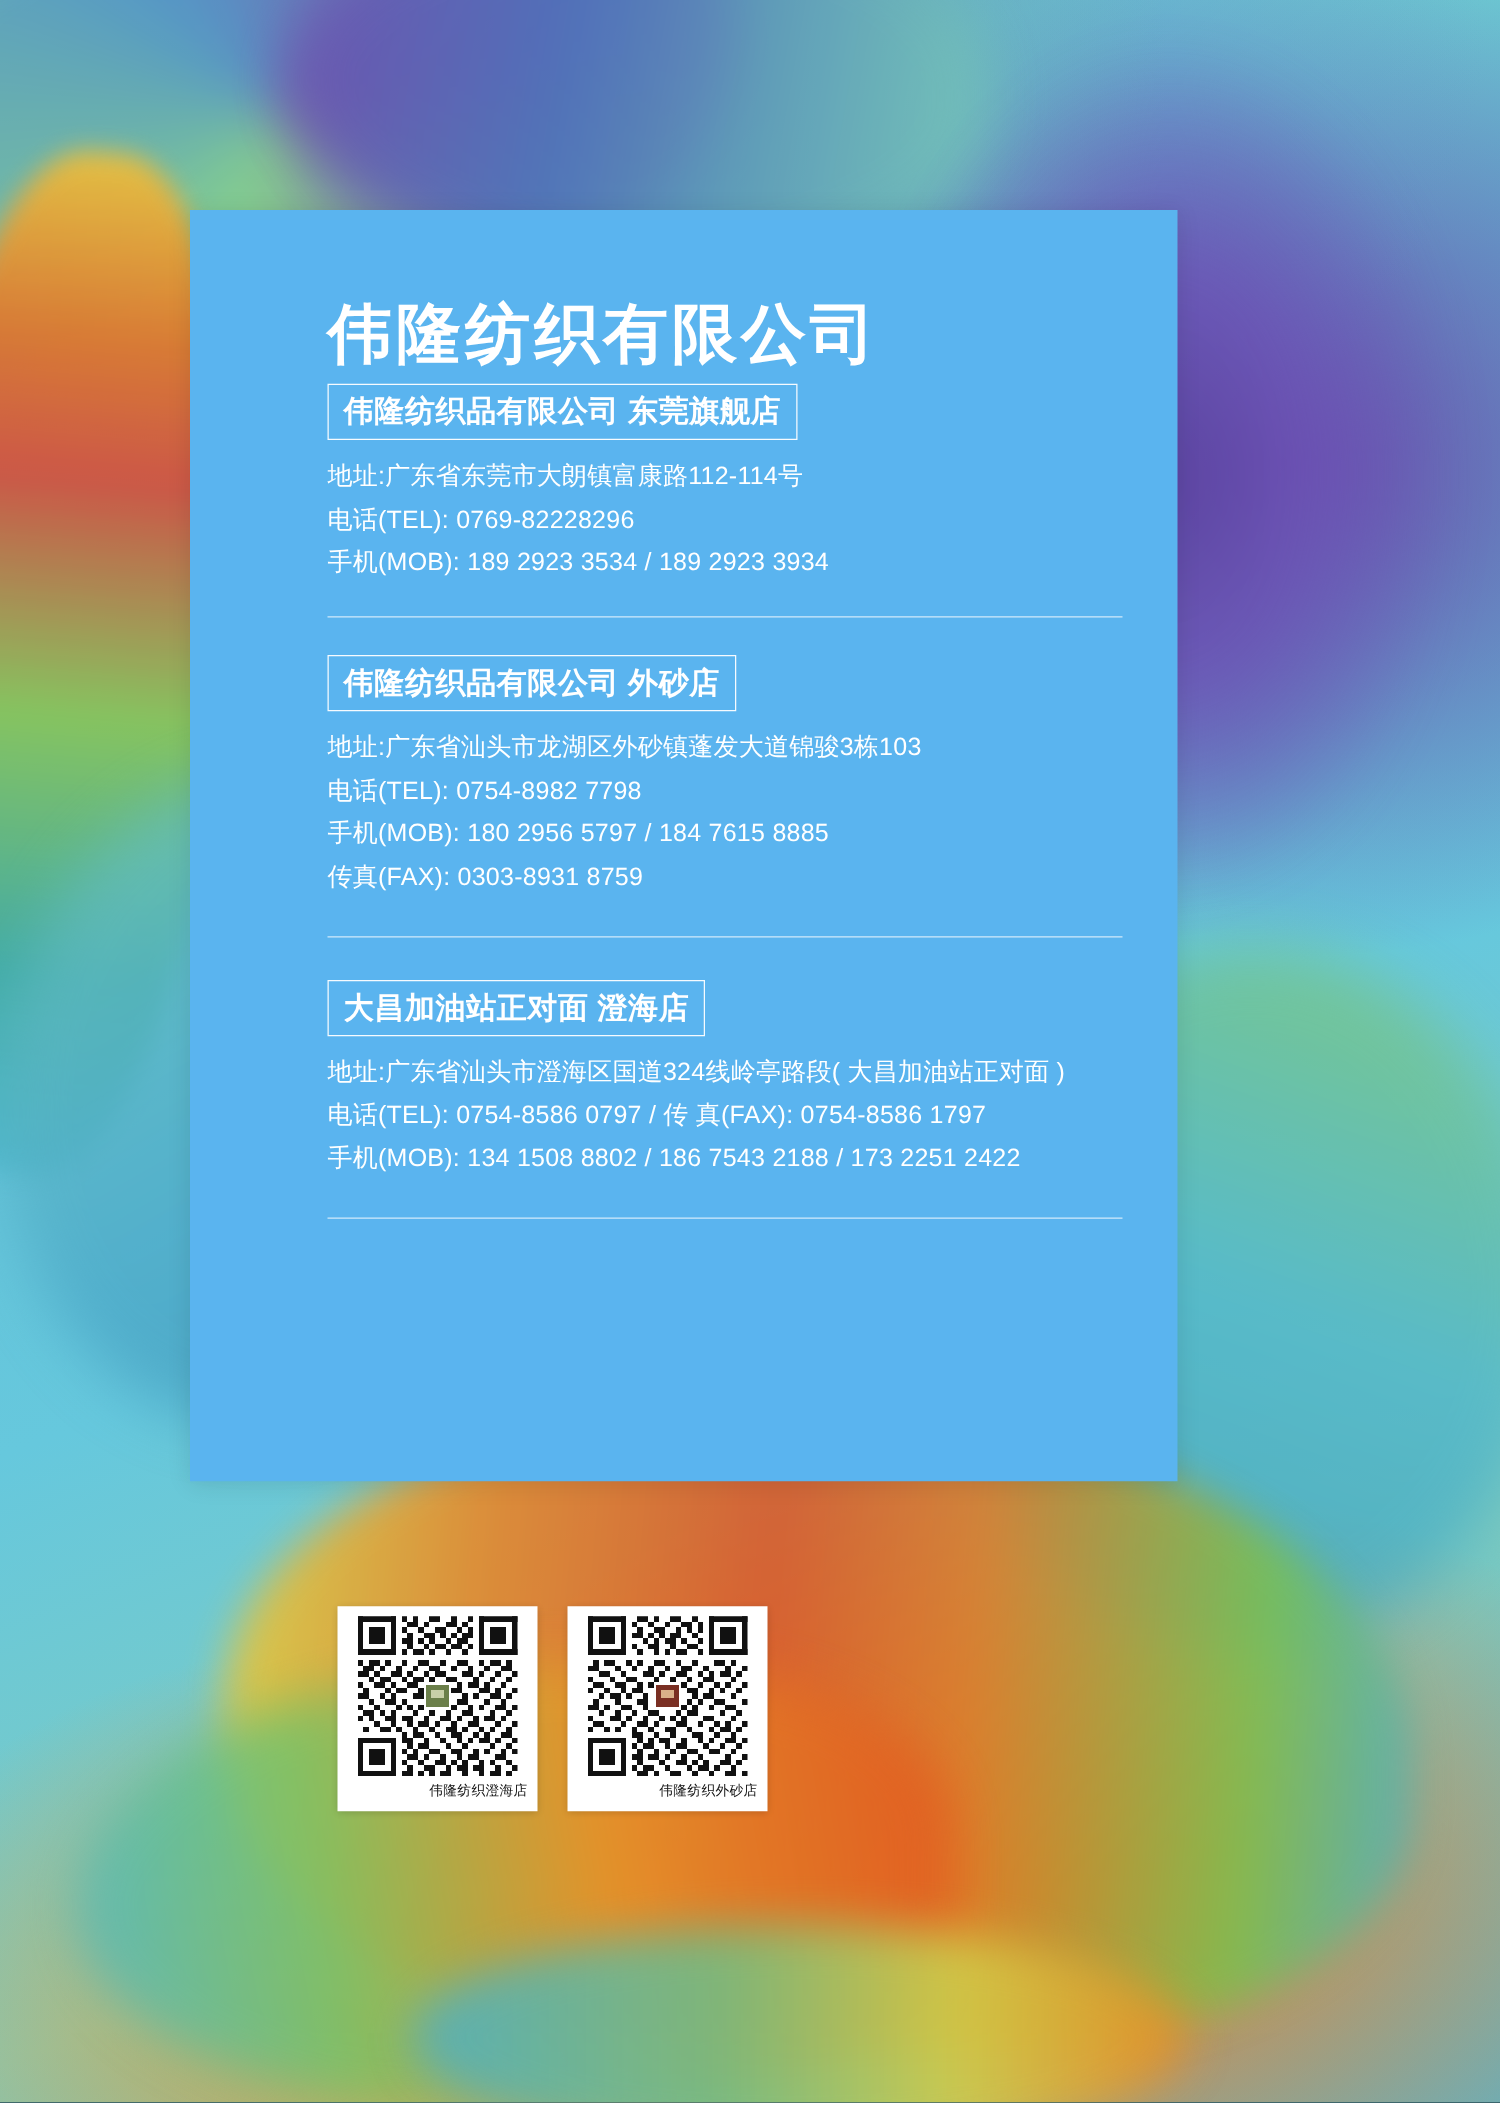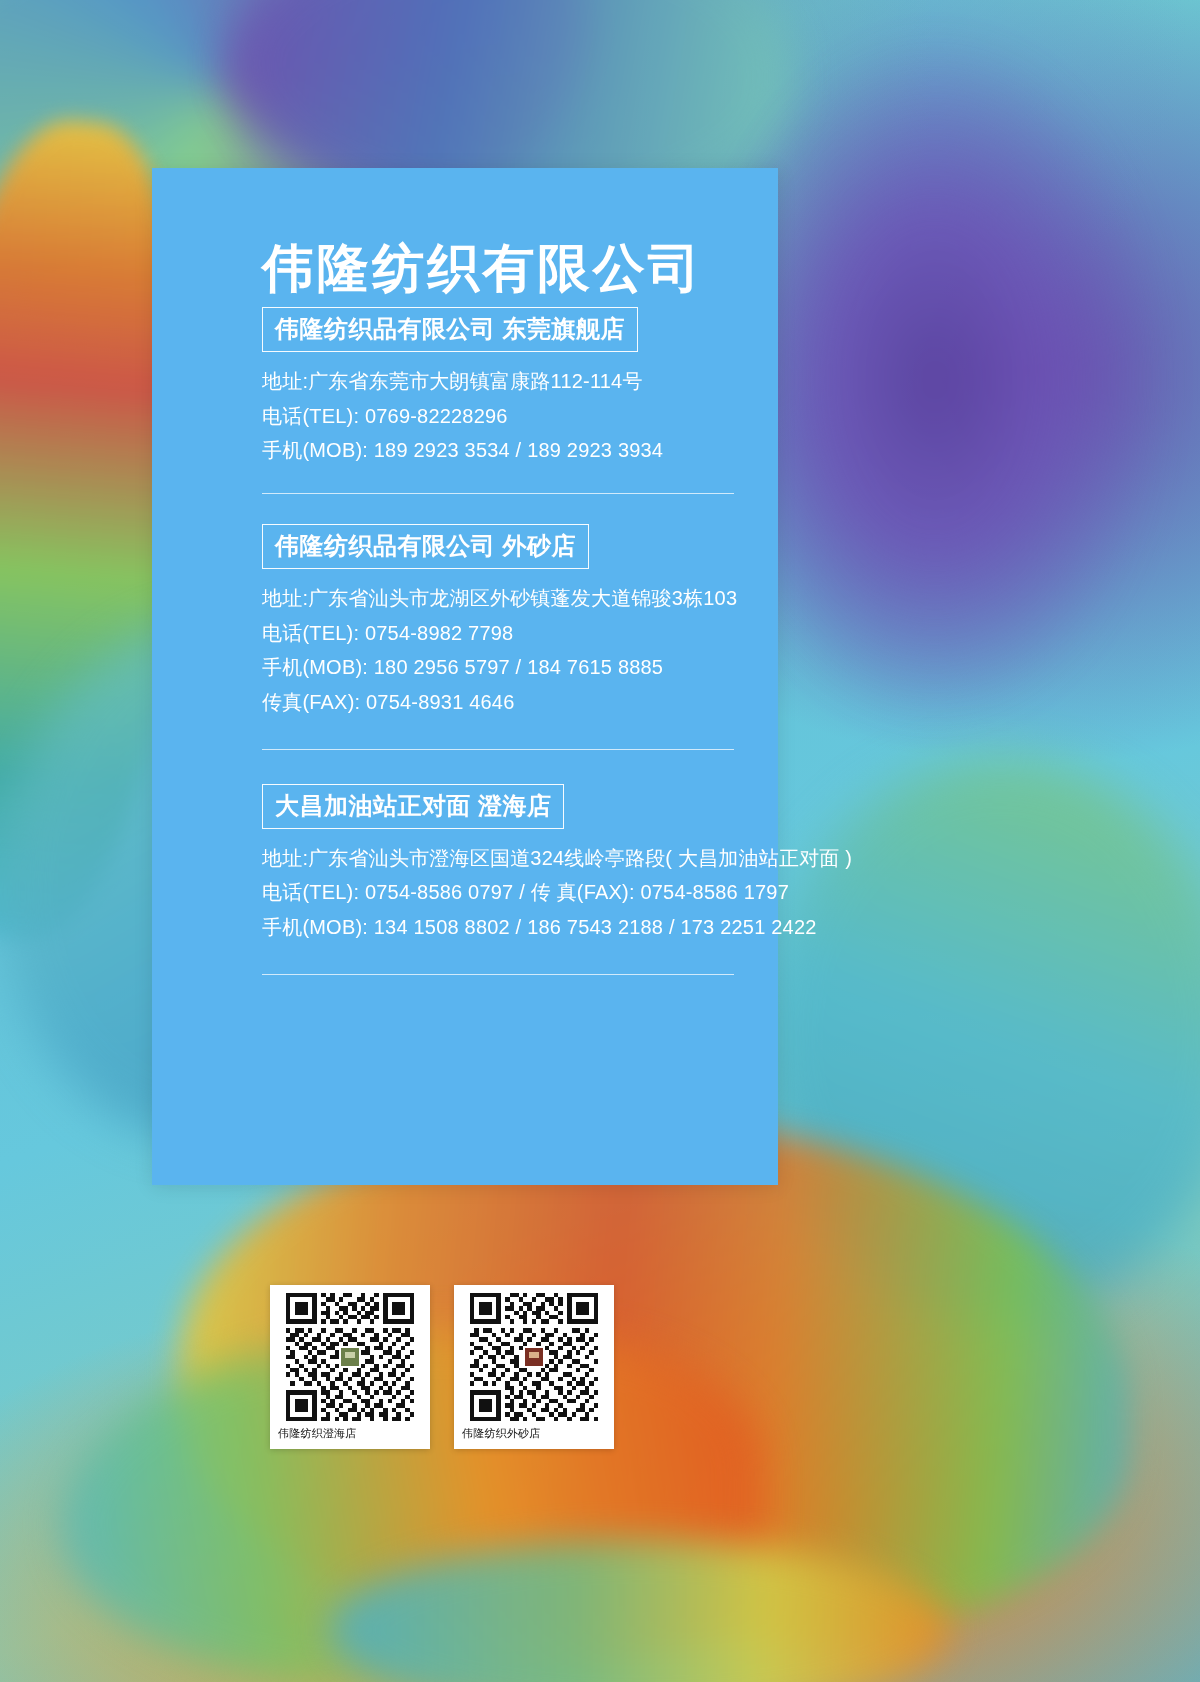--- a/index.html
+++ b/index.html
@@ -77,21 +77,21 @@
     transform: rotate(-90deg);
     transform-origin: left bottom;
     font-style: italic;
   }
 
   
   .card {
     position: absolute;
     left: 152px;
     top: 168px;
-    width: 626px;
+    width: 790px;
     height: 1017px;
     background: #5ab4ef;
     box-shadow: 0 2px 18px rgba(0,0,0,0.10);
   }
   .card-inner { padding: 72px 44px 0 110px; }
 
   .company-cn {
     color: #ffffff;
     font-size: 52px;
     font-weight: 700;
@@ -138,21 +138,21 @@
     left: 270px;
     top: 1285px;
     display: flex;
     gap: 24px;
   }
   .qr-card {
     width: 144px;
     background: #ffffff;
     padding: 8px 8px 4px 8px;
     box-shadow: 0 1px 6px rgba(0,0,0,0.18);
-    text-align: left;
+    text-align: right;
   }
   .qr-img { width: 128px; height: 128px; display: block; margin: 0 auto; }
   .qr-caption {
     font-size: 11px;
     color: #111;
     padding: 6px 0 5px 0;
     letter-spacing: .02em;
     line-height: 1.2;
   }
 </style>
@@ -186,21 +186,21 @@
         <div class="branch-line">手机(MOB): 189 2923 3534 / 189 2923 3934</div>
       </div>
 
       <div class="divider"></div>
 
       <div class="branch">
         <div class="branch-title">伟隆纺织品有限公司  外砂店</div>
         <div class="branch-line">地址:广东省汕头市龙湖区外砂镇蓬发大道锦骏3栋103</div>
         <div class="branch-line">电话(TEL): 0754-8982 7798</div>
         <div class="branch-line">手机(MOB): 180 2956 5797 / 184 7615 8885</div>
-        <div class="branch-line">传真(FAX): 0754-8931 4646</div>
+        <div class="branch-line">传真(FAX): 0303-8931 8759</div>
       </div>
 
       <div class="divider wide"></div>
 
       <div class="branch">
         <div class="branch-title">大昌加油站正对面  澄海店</div>
         <div class="branch-line">地址:广东省汕头市澄海区国道324线岭亭路段( 大昌加油站正对面 )</div>
         <div class="branch-line">电话(TEL): 0754-8586 0797 / 传 真(FAX): 0754-8586 1797</div>
         <div class="branch-line">手机(MOB): 134 1508 8802 / 186 7543 2188 / 173 2251 2422</div>
       </div>

